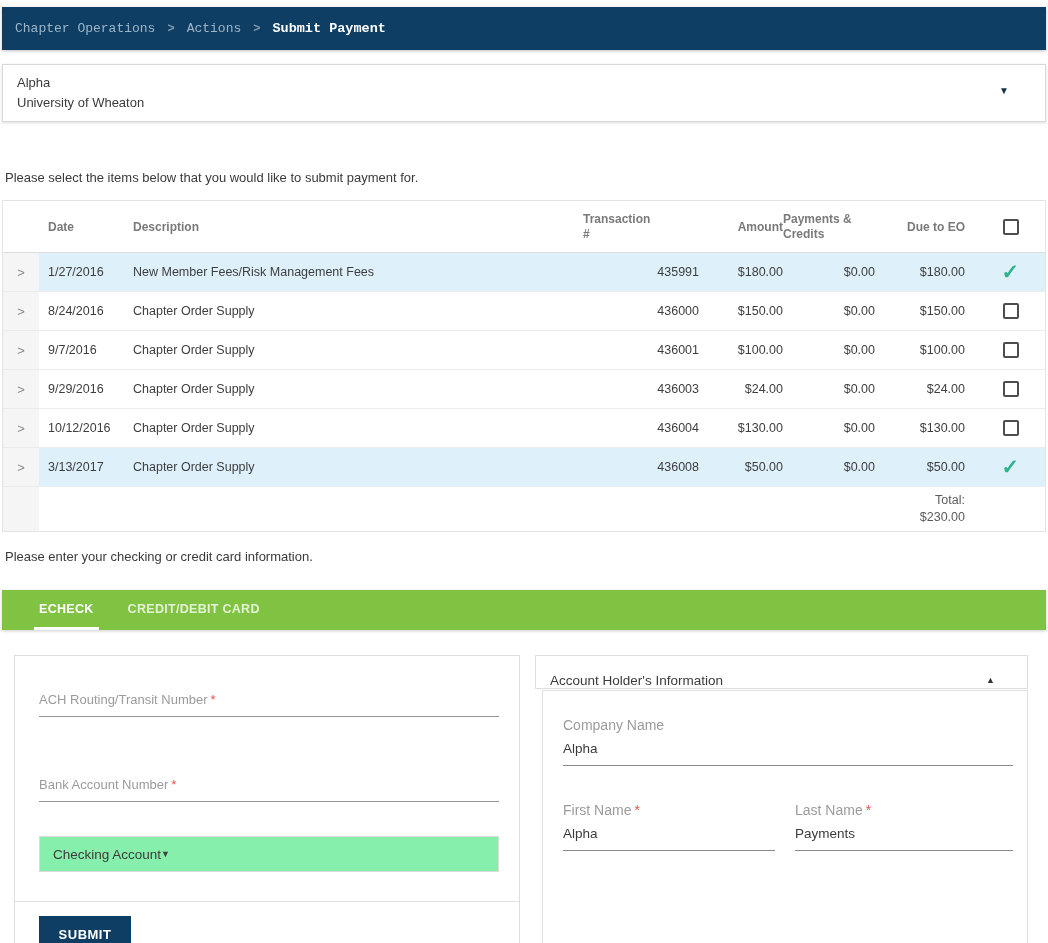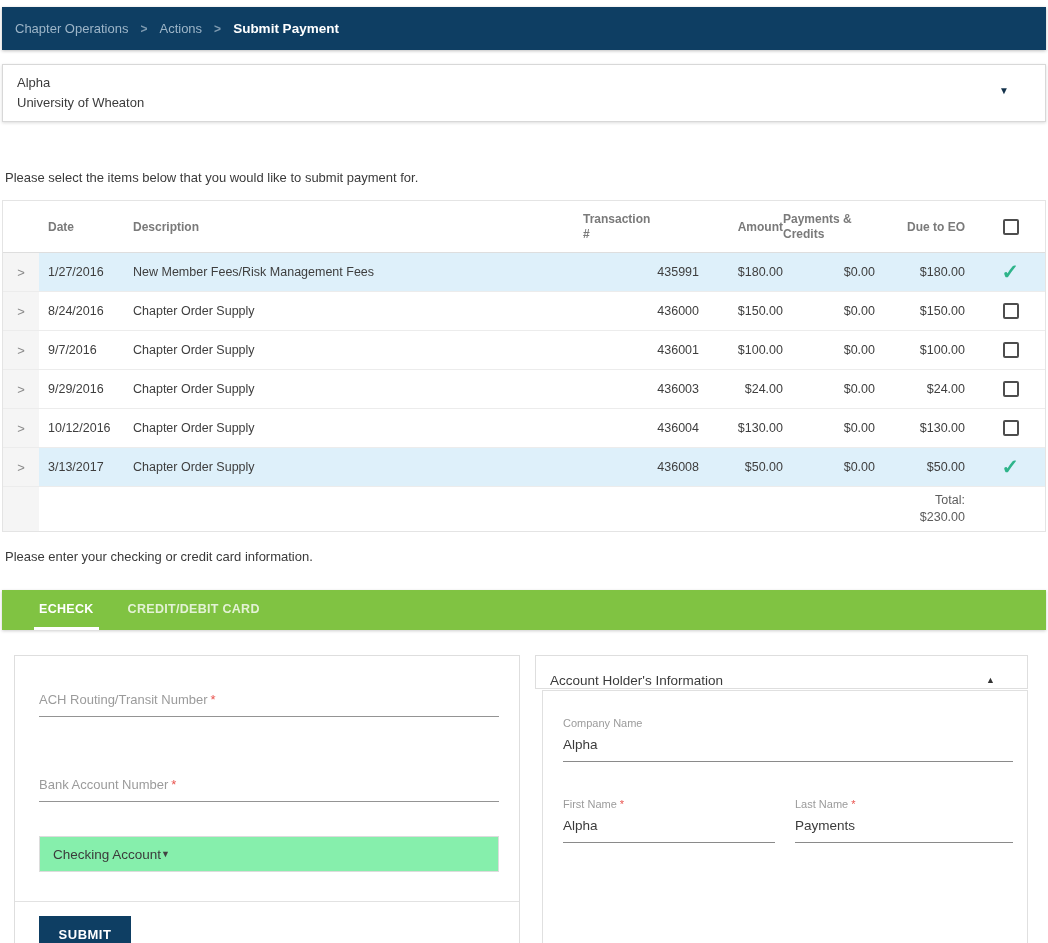--- a/index.html
+++ b/index.html
@@ -5,21 +5,21 @@
   :root{
     --navy:#0e3e63; --green:#80c342; --row-highlight:#def0fa; --check:#2eb48a; --required:#e9544f;
   }
   *{box-sizing:border-box;}
   html,body{margin:0;padding:0;}
   body{font-family:"Liberation Sans",sans-serif;background:#fff;}
   .page{width:1048px;height:943px;overflow:hidden;background:#fff;position:relative;}
 
   
   .breadcrumb-bar{margin:7px 2px 0;height:43px;background:var(--navy);display:flex;align-items:center;
-    padding-left:13px;box-shadow:0 1px 3px rgba(0,0,0,.25);}
+    padding-left:13px;box-shadow:0 1px 3px rgba(0,0,0,.25);font-family:Liberation Mono, monospace;}
   .crumb{color:#9db5c8;font-size:13px;margin-right:12px;cursor:pointer;}
   .crumb-sep{color:#7e9ab0;font-size:12px;margin-right:12px;font-weight:bold;}
   .crumb.current{color:#ffffff;font-weight:bold;font-size:13.5px;}
 
   
   .chapter-card{margin:14px 2px 0;border:1px solid #d8d8d8;box-shadow:0 1px 3px rgba(0,0,0,.14);
     padding:8px 14px;position:relative;background:#fff;cursor:pointer;}
   .chapter-name,.chapter-inst{font-size:13px;color:#3b3b3b;line-height:20px;}
   .sel-caret{position:absolute;right:36px;top:20px;font-size:10px;color:#12314a;}
 
@@ -49,21 +49,21 @@
   .tab{display:flex;align-items:center;color:rgba(255,255,255,.78);font-size:12.5px;font-weight:bold;
     letter-spacing:.3px;padding:0 5px;margin-right:24px;border-bottom:3px solid transparent;cursor:pointer;}
   .tab.active{color:#fff;border-bottom-color:#fff;}
 
   
   .payment-section{display:flex;align-items:flex-start;margin:25px 2px 0 14px;}
   .echeck-card{width:506px;border:1px solid #dedede;background:#fff;padding:36px 20px 0 24px;height:340px;}
   .mat-field{margin:0;}
   .ph-label{font-size:13px;color:#9b9b9b;padding-bottom:9px;border-bottom:1px solid #949494;}
   .req{color:var(--required);margin-left:3px;}
-  .small-label{font-size:11px;color:#9b9b9b;}
+  .small-label{font-size:14px;color:#9b9b9b;}
   .field-value{font-size:13.5px;color:#3b3b3b;margin-top:8px;padding-bottom:9px;border-bottom:1px solid #8a8a8a;}
   .f2{margin-top:60px;}
   .type-block{margin-top:34px;}
   .select-box{margin-top:5px;height:36px;border:1px solid #dcdcdc;display:flex;align-items:center;
     justify-content:flex-start;padding:0 12px 0 13px;cursor:pointer;background:#86efac;}
   .select-value{font-size:13.5px;color:#3b3b3b;}
   .select-arrow{font-size:9px;color:#424242;}
   .card-footer-divider{border-top:1px solid #e2e2e2;margin:29px -20px 0 -24px;}
   .submit-btn{margin-top:14px;width:92px;height:36px;background:var(--navy);color:#fff;border:none;
     font-family:"Liberation Sans",sans-serif;font-size:13px;font-weight:bold;letter-spacing:.5px;cursor:pointer;}

